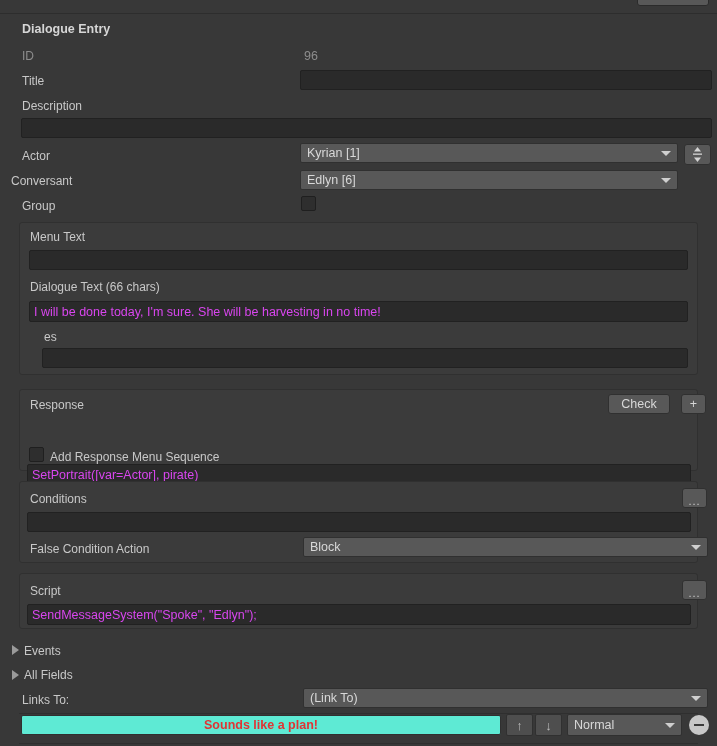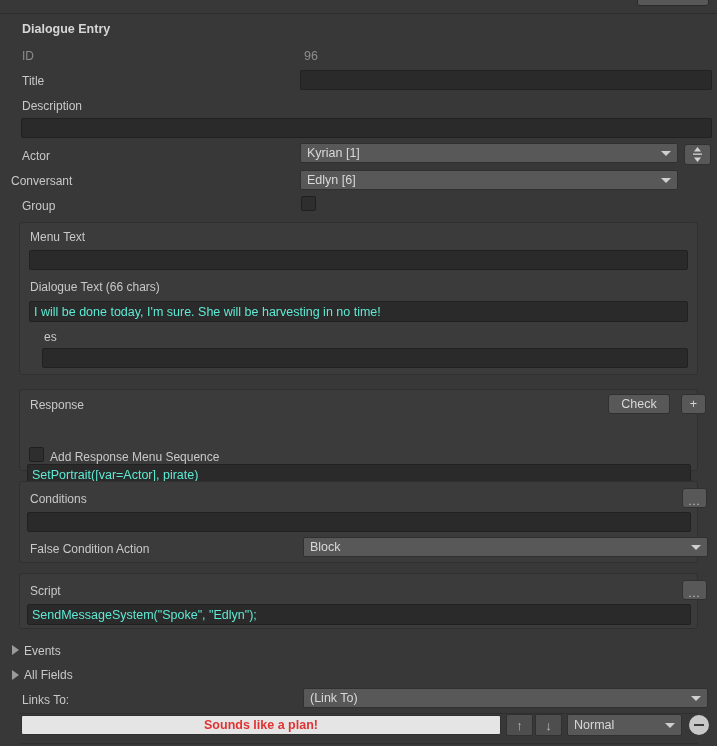--- a/index.html
+++ b/index.html
@@ -27,21 +27,21 @@
   .lbl { color:#c8c8c8; font-size:12px; line-height:18px; white-space:nowrap; }
   .lbl-dim { color:#8d8d8d; }
   .hdr { color:#d6d6d6; font-weight:bold; font-size:12.5px; }
 
   
   .row { position:absolute; height:18px; }
 
   
   .tf {
     position:absolute; background:#2a2a2a; border:1px solid #212121; border-radius:2px;
-    color:#5eead4; font-size:12.5px; line-height:18px; padding:0 4px;
+    color:#d946ef; font-size:12.5px; line-height:18px; padding:0 4px;
     display:flex; align-items:center; overflow:hidden; white-space:nowrap;
   }
   .tf.plain { border:none; background:transparent; }
 
   
   .popup {
     position:absolute; background:#585858; border:1px solid #303030; border-radius:2px;
     color:#d8d8d8; font-size:12.5px; display:flex; align-items:center;
     padding:0 6px; white-space:nowrap; overflow:hidden;
   }
@@ -83,21 +83,21 @@
 
   .dots { letter-spacing:1px; font-size:11px; color:#d0d0d0; position:relative; top:3px; }
 
   .minus-btn {
     position:absolute; width:20px; height:20px; border-radius:50%;
     background:#c8c8c8; display:flex; align-items:center; justify-content:center;
   }
   .minus-btn i { display:block; width:10px; height:2px; background:#3a3a3a; }
 
   .linkfield {
-    position:absolute; background:#e5e5e5; border:1px solid #303030; border-radius:2px;
+    position:absolute; background:#5eead4; border:1px solid #303030; border-radius:2px;
     display:flex; align-items:center; justify-content:center;
     color:#e03434; font-size:12.5px; font-weight:bold; white-space:nowrap; overflow:hidden;
   }
 
   .arrowbtn {
     position:absolute; background:#4e4e4e; border:1px solid #303030; border-radius:2px;
     display:flex; align-items:center; justify-content:center; color:#bdbdbd; font-size:13px;
   }
   .sep { position:absolute; background:#2f2f2f; height:1px; }
 </style>

